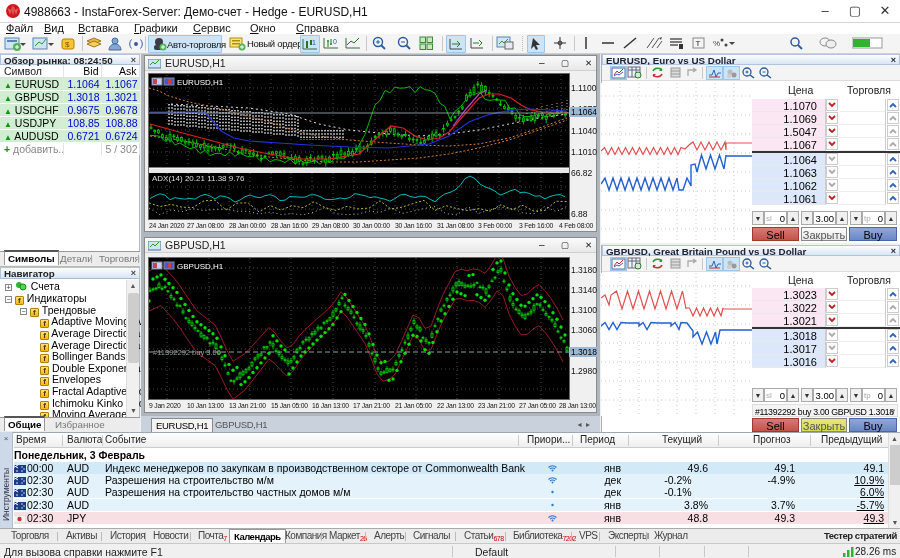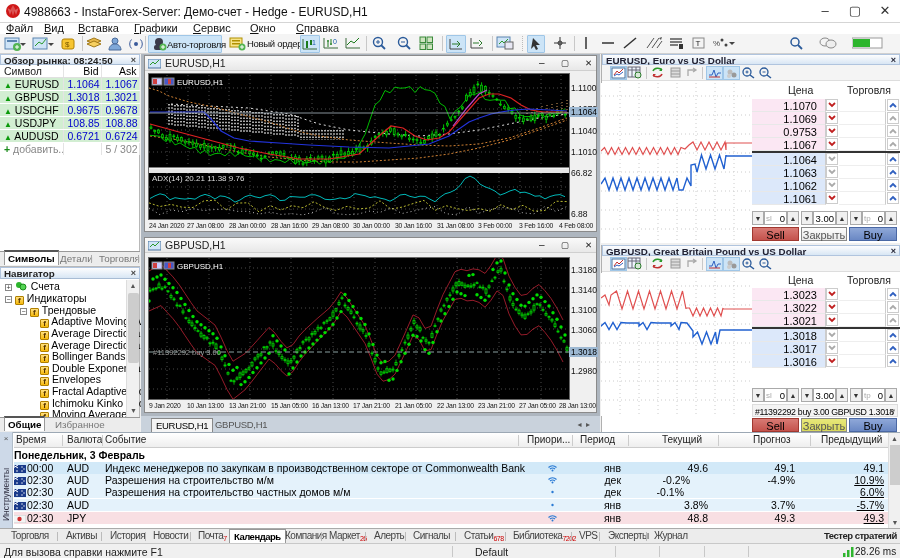--- a/index.html
+++ b/index.html
@@ -1237,21 +1237,21 @@
     <div class="lprice lsell">1.1069</div>
     <div class="lbtn" style="left:74px;top:0"><svg width="10" height="10">
         <path d="M2 3l3 3 3-3" stroke="#c02020" stroke-width="1.8" fill="none"></path>
       </svg></div>
     <div class="tcell"></div>
     <div class="lbtn" style="left:135px;top:0"><svg width="10" height="10">
         <path d="M2 7l3-3 3 3" stroke="#aaa" stroke-width="1.8" fill="none"></path>
       </svg></div>
   </div>
 <div class="lrow" style="left:752px;top:125px">
-    <div class="lprice lsell">0.9753</div>
+    <div class="lprice lsell">1.5047</div>
     <div class="lbtn" style="left:74px;top:0"><svg width="10" height="10">
         <path d="M2 3l3 3 3-3" stroke="#c02020" stroke-width="1.8" fill="none"></path>
       </svg></div>
     <div class="tcell"></div>
     <div class="lbtn" style="left:135px;top:0"><svg width="10" height="10">
         <path d="M2 7l3-3 3 3" stroke="#aaa" stroke-width="1.8" fill="none"></path>
       </svg></div>
   </div>
 <div class="lrow" style="left:752px;top:138px">
     <div class="lprice lsell">1.1067</div>
@@ -1533,41 +1533,41 @@
         <circle cx="4" cy="6" r="0.8" fill="#fff"></circle>
       </svg></span>
     <span class="calcell" style="left:13px">02:30</span>
     <span class="calcell" style="left:53px">AUD</span>
     <span class="calcell" style="left:91px">Разрешения на строительство м/м</span>
     <span class="calcell" style="left:533px"><svg width="11" height="9">
         <path d="M1.5 4.5a6 6 0 0 1 8 0M3 6a4 4 0 0 1 5 0" fill="none" stroke="#2a7ad4" stroke-width="1.2"></path>
         <circle cx="5.5" cy="7.5" r="1" fill="#2a7ad4"></circle>
       </svg></span>
     <span class="calcell" style="left:585px;width:22px;text-align:right">дек</span>
-    <span class="calcell" style="left:616px;width:60px;text-align:right">-0.2%</span>
+    <span class="calcell" style="left:634px;width:60px;text-align:center">-0.2%</span>
     <span class="calcell" style="left:721px;width:60px;text-align:right">-4.9%</span>
     <span class="calcell" style="left:812px;width:58px;text-align:right;text-decoration:underline;">10.9%</span>
   </div>
 <div class="calrow" style="top:486px;background:#e4f2fb;border-bottom:1px solid #fff">
     <span class="calcell" style="left:-1px"><svg width="13" height="8" style="vertical-align:-1px">
         <rect width="13" height="8" fill="#1a3a8a"></rect>
         <path d="M0 0l5 3M5 0L0 3" stroke="#fff" stroke-width="1"></path>
         <circle cx="9" cy="2" r="0.7" fill="#fff"></circle>
         <circle cx="11" cy="4" r="0.7" fill="#fff"></circle>
         <circle cx="9" cy="6" r="0.7" fill="#fff"></circle>
         <circle cx="4" cy="6" r="0.8" fill="#fff"></circle>
       </svg></span>
     <span class="calcell" style="left:13px">02:30</span>
     <span class="calcell" style="left:53px">AUD</span>
     <span class="calcell" style="left:91px">Разрешения на строительство частных домов м/м</span>
     <span class="calcell" style="left:533px"><svg width="11" height="9">
         <circle cx="5.5" cy="5" r="1.2" fill="#2a7ad4"></circle>
       </svg></span>
     <span class="calcell" style="left:585px;width:22px;text-align:right">дек</span>
-    <span class="calcell" style="left:610px;width:60px;text-align:right">-0.1%</span>
+    <span class="calcell" style="left:634px;width:60px;text-align:center">-0.1%</span>
     <span class="calcell" style="left:721px;width:60px;text-align:right"></span>
     <span class="calcell" style="left:812px;width:58px;text-align:right;text-decoration:underline;">6.0%</span>
   </div>
 <div class="calrow" style="top:499px;background:#e4f2fb;border-bottom:1px solid #fff">
     <span class="calcell" style="left:-1px"><svg width="13" height="8" style="vertical-align:-1px">
         <rect width="13" height="8" fill="#1a3a8a"></rect>
         <path d="M0 0l5 3M5 0L0 3" stroke="#fff" stroke-width="1"></path>
         <circle cx="9" cy="2" r="0.7" fill="#fff"></circle>
         <circle cx="11" cy="4" r="0.7" fill="#fff"></circle>
         <circle cx="9" cy="6" r="0.7" fill="#fff"></circle>

